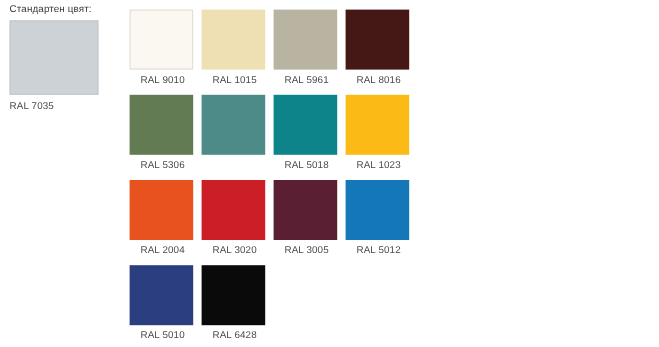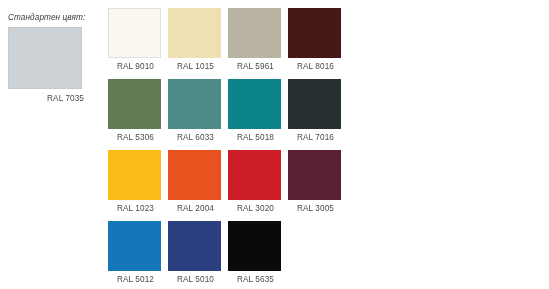--- a/index.html
+++ b/index.html
@@ -27,34 +27,33 @@
     left: 8px;
     top: 0;
     width: 86px;
   }
   .standard-title {
     font-size: 8.2px;
     color: #3b3b3b;
     line-height: 10px;
     letter-spacing: 0.1px;
     white-space: nowrap;
-    padding-top: 13px;
-    font-style: italic;
+    padding-top: 3px;
   }
   .standard-chip {
     margin-top: 4px;
     width: 74px;
     height: 62px;
     background: #ccd2d6;
     border: 1px solid #c3c9cd;
     box-sizing: border-box;
   }
   .standard-label {
     width: 76px;
-    text-align: right;
+    text-align: left;
     font-size: 8.2px;
     color: #4a4a4a;
     line-height: 11px;
     padding-top: 4px;
     letter-spacing: 0.1px;
     white-space: nowrap;
   }
 
   
   .swatch-grid {
@@ -120,29 +119,24 @@
       <div class="swatch-cell">
         <div class="swatch-chip" style="background: rgb(69, 23, 21);"></div>
         <div class="swatch-label">RAL 8016</div>
       </div>
       <div class="swatch-cell">
         <div class="swatch-chip" style="background: rgb(99, 123, 83);"></div>
         <div class="swatch-label">RAL 5306</div>
       </div>
       <div class="swatch-cell">
         <div class="swatch-chip" style="background: rgb(77, 139, 136);"></div>
-        <div class="swatch-label">RAL 6033</div>
       </div>
       <div class="swatch-cell">
         <div class="swatch-chip" style="background: rgb(13, 132, 137);"></div>
         <div class="swatch-label">RAL 5018</div>
-      </div>
-      <div class="swatch-cell">
-        <div class="swatch-chip" style="background: rgb(39, 47, 51);"></div>
-        <div class="swatch-label">RAL 7016</div>
       </div>
       <div class="swatch-cell">
         <div class="swatch-chip" style="background: rgb(251, 186, 22);"></div>
         <div class="swatch-label">RAL 1023</div>
       </div>
       <div class="swatch-cell">
         <div class="swatch-chip" style="background: rgb(232, 82, 30);"></div>
         <div class="swatch-label">RAL 2004</div>
       </div>
       <div class="swatch-cell">
@@ -156,21 +150,21 @@
       <div class="swatch-cell">
         <div class="swatch-chip" style="background: rgb(20, 119, 184);"></div>
         <div class="swatch-label">RAL 5012</div>
       </div>
       <div class="swatch-cell">
         <div class="swatch-chip" style="background: rgb(43, 62, 127);"></div>
         <div class="swatch-label">RAL 5010</div>
       </div>
       <div class="swatch-cell">
         <div class="swatch-chip" style="background: rgb(10, 10, 10);"></div>
-        <div class="swatch-label">RAL 5635</div>
+        <div class="swatch-label">RAL 6428</div>
       </div>
       <div class="swatch-cell is-empty">
         <div class="swatch-chip"></div>
         <div class="swatch-label"></div>
       </div>
     </div>
 
 </div>
 
 </body></html>

